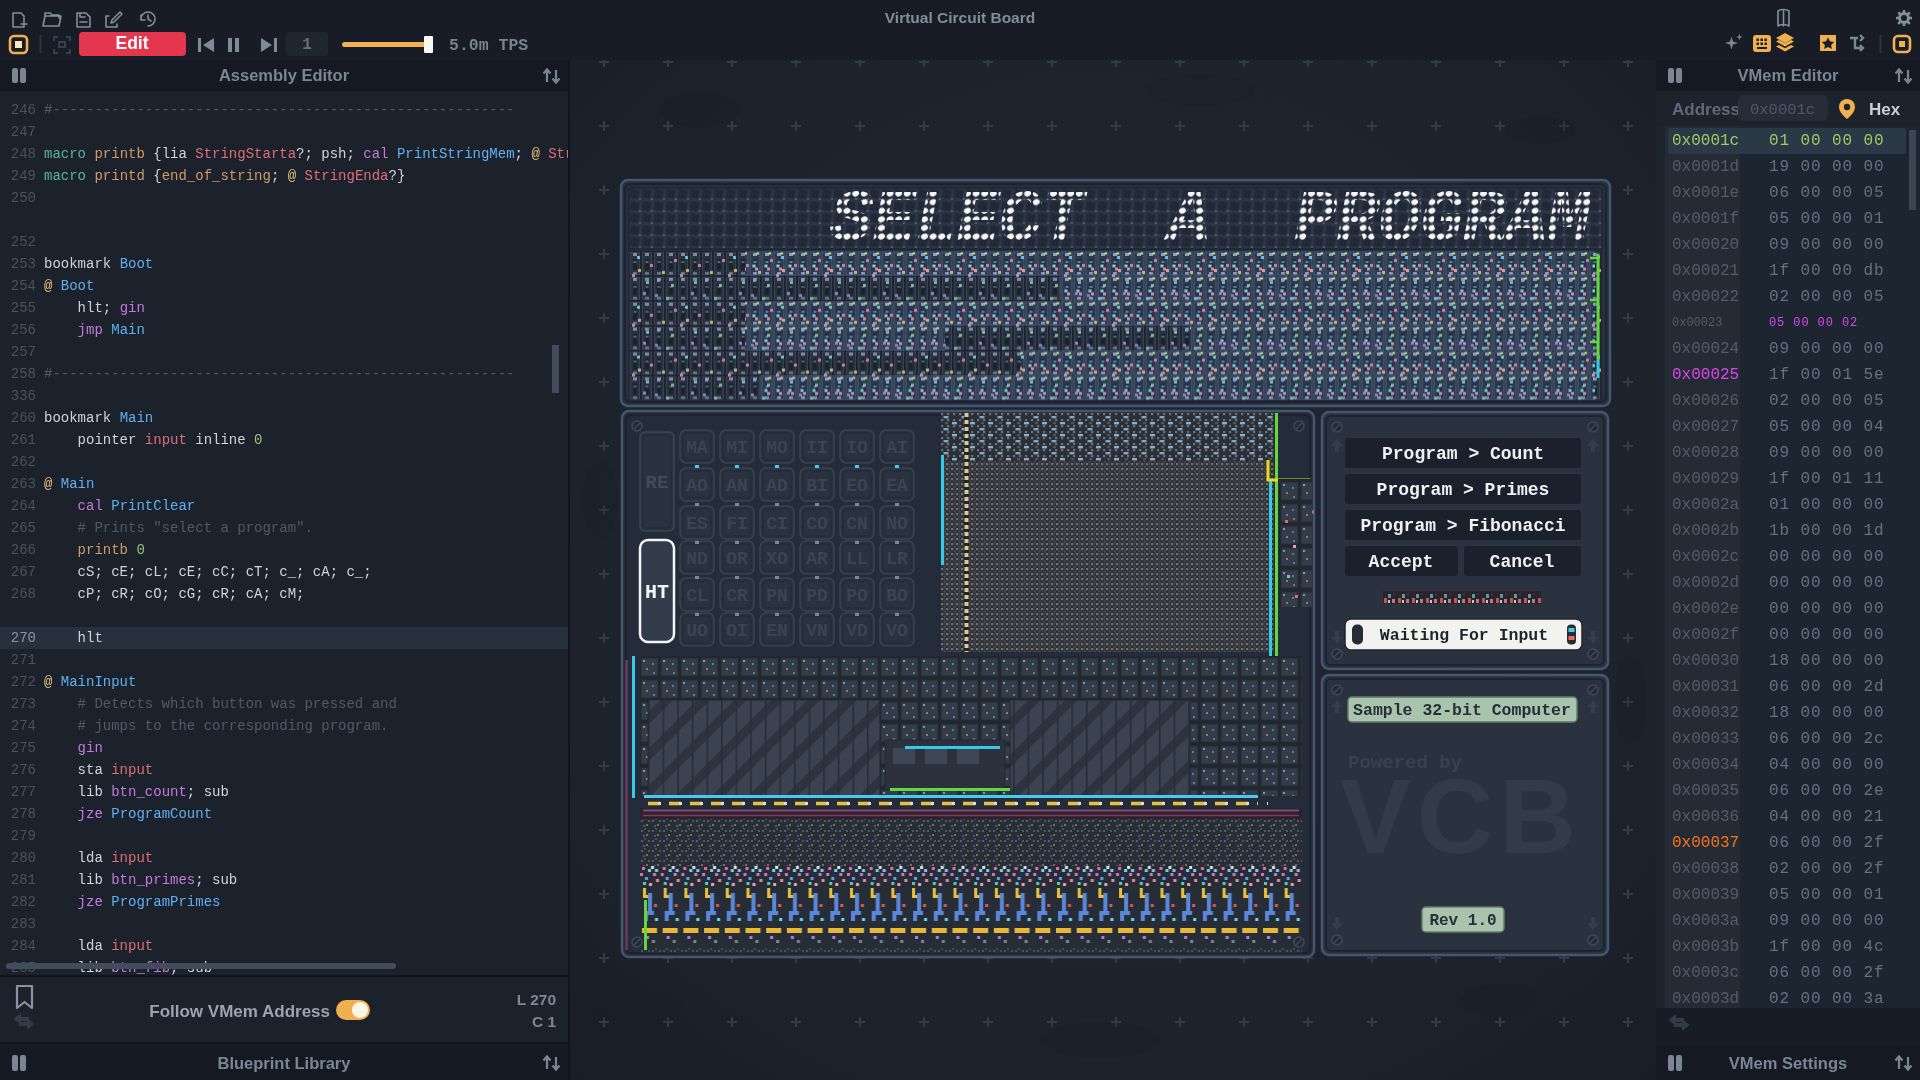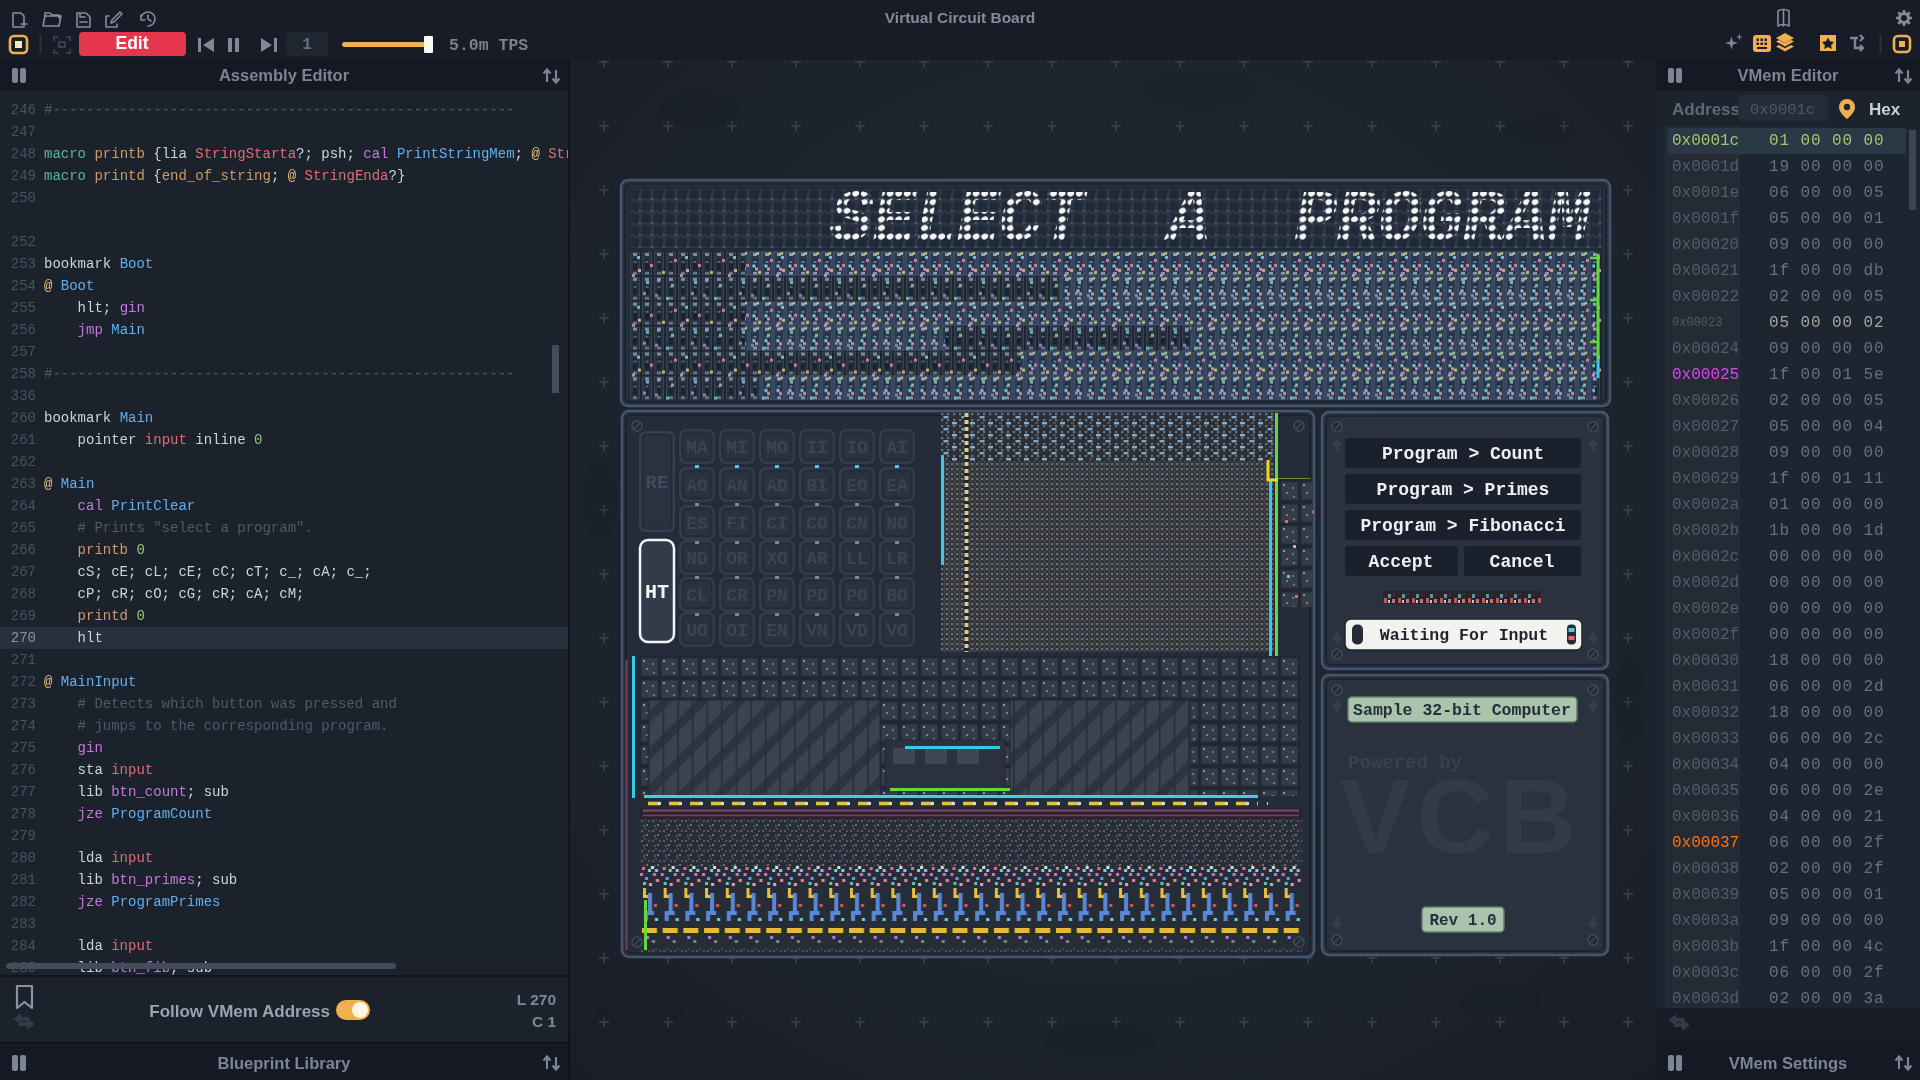--- a/index.html
+++ b/index.html
@@ -123,21 +123,20 @@
     <div class="cl" style="top:294px"><span class="ln" style="color:#49525f">336</span></div>
     <div class="cl" style="top:316px"><span class="ln" style="color:#49525f">260</span><span style="color:#ccd4de">bookmark </span><span style="color:#61afef">Main</span></div>
     <div class="cl" style="top:338px"><span class="ln" style="color:#49525f">261</span><span style="color:#ccd4de">    pointer </span><span style="color:#e06c75">input</span><span style="color:#ccd4de"> inline </span><span style="color:#98c379">0</span></div>
     <div class="cl" style="top:360px"><span class="ln" style="color:#49525f">262</span></div>
     <div class="cl" style="top:382px"><span class="ln" style="color:#49525f">263</span><span style="color:#e5c07b">@</span><span style="color:#ccd4de"> </span><span style="color:#61afef">Main</span></div>
     <div class="cl" style="top:404px"><span class="ln" style="color:#49525f">264</span><span style="color:#ccd4de">    </span><span style="color:#c678dd">cal</span><span style="color:#ccd4de"> </span><span style="color:#61afef">PrintClear</span></div>
     <div class="cl" style="top:426px"><span class="ln" style="color:#49525f">265</span><span style="color:#4f5a68">    # Prints "select a program".</span></div>
     <div class="cl" style="top:448px"><span class="ln" style="color:#49525f">266</span><span style="color:#ccd4de">    </span><span style="color:#d19a66">printb</span><span style="color:#ccd4de"> </span><span style="color:#98c379">0</span></div>
     <div class="cl" style="top:470px"><span class="ln" style="color:#49525f">267</span><span style="color:#ccd4de">    cS; cE; cL; cE; cC; cT; c_; cA; c_;</span></div>
     <div class="cl" style="top:492px"><span class="ln" style="color:#49525f">268</span><span style="color:#ccd4de">    cP; cR; cO; cG; cR; cA; cM;</span></div>
-    <div class="cl" style="top:514px"><span class="ln" style="color:#49525f">269</span><span style="color:#ccd4de">    </span><span style="color:#d19a66">printd</span><span style="color:#ccd4de"> </span><span style="color:#98c379">0</span></div>
     <div class="cl" style="top:536px"><span class="ln" style="color:#8a93a2">270</span><span style="color:#ccd4de">    hlt</span></div>
     <div class="cl" style="top:558px"><span class="ln" style="color:#49525f">271</span></div>
     <div class="cl" style="top:580px"><span class="ln" style="color:#49525f">272</span><span style="color:#e5c07b">@</span><span style="color:#ccd4de"> </span><span style="color:#61afef">MainInput</span></div>
     <div class="cl" style="top:602px"><span class="ln" style="color:#49525f">273</span><span style="color:#4f5a68">    # Detects which button was pressed and</span></div>
     <div class="cl" style="top:624px"><span class="ln" style="color:#49525f">274</span><span style="color:#4f5a68">    # jumps to the corresponding program.</span></div>
     <div class="cl" style="top:646px"><span class="ln" style="color:#49525f">275</span><span style="color:#ccd4de">    </span><span style="color:#c678dd">gin</span></div>
     <div class="cl" style="top:668px"><span class="ln" style="color:#49525f">276</span><span style="color:#ccd4de">    sta </span><span style="color:#e06c75">input</span></div>
     <div class="cl" style="top:690px"><span class="ln" style="color:#49525f">277</span><span style="color:#ccd4de">    lib </span><span style="color:#c678dd">btn_count</span><span style="color:#ccd4de">; sub</span></div>
     <div class="cl" style="top:712px"><span class="ln" style="color:#49525f">278</span><span style="color:#ccd4de">    </span><span style="color:#c678dd">jze</span><span style="color:#ccd4de"> </span><span style="color:#61afef">ProgramCount</span></div>
     <div class="cl" style="top:734px"><span class="ln" style="color:#49525f">279</span></div>
@@ -180,21 +179,21 @@
     <div class="a mono" style="left:113px;top:54px;height:26px;line-height:26px;font-size:16px;letter-spacing:0.9px;color:#667080">06 00 00 05</div>
     <div class="a mono" style="left:16px;top:80px;height:26px;line-height:26px;font-size:16px;color:#525c6c">0x0001f</div>
     <div class="a mono" style="left:113px;top:80px;height:26px;line-height:26px;font-size:16px;letter-spacing:0.9px;color:#667080">05 00 00 01</div>
     <div class="a mono" style="left:16px;top:106px;height:26px;line-height:26px;font-size:16px;color:#525c6c">0x00020</div>
     <div class="a mono" style="left:113px;top:106px;height:26px;line-height:26px;font-size:16px;letter-spacing:0.9px;color:#667080">09 00 00 00</div>
     <div class="a mono" style="left:16px;top:132px;height:26px;line-height:26px;font-size:16px;color:#525c6c">0x00021</div>
     <div class="a mono" style="left:113px;top:132px;height:26px;line-height:26px;font-size:16px;letter-spacing:0.9px;color:#667080">1f 00 00 db</div>
     <div class="a mono" style="left:16px;top:158px;height:26px;line-height:26px;font-size:16px;color:#525c6c">0x00022</div>
     <div class="a mono" style="left:113px;top:158px;height:26px;line-height:26px;font-size:16px;letter-spacing:0.9px;color:#667080">02 00 00 05</div>
     <div class="a mono" style="left:16px;top:184px;height:26px;line-height:26px;font-size:12px;color:#525c6c">0x00023</div>
-    <div class="a mono" style="left:113px;top:184px;height:26px;line-height:26px;font-size:16px;letter-spacing:0.9px;color:#a3a3a3">05 00 00 02</div>
+    <div class="a mono" style="left:113px;top:184px;height:26px;line-height:26px;font-size:12px;letter-spacing:0.9px;color:#d946ef">05 00 00 02</div>
     <div class="a mono" style="left:16px;top:210px;height:26px;line-height:26px;font-size:16px;color:#525c6c">0x00024</div>
     <div class="a mono" style="left:113px;top:210px;height:26px;line-height:26px;font-size:16px;letter-spacing:0.9px;color:#667080">09 00 00 00</div>
     <div class="a mono" style="left:16px;top:236px;height:26px;line-height:26px;font-size:16px;color:#d946ef">0x00025</div>
     <div class="a mono" style="left:113px;top:236px;height:26px;line-height:26px;font-size:16px;letter-spacing:0.9px;color:#667080">1f 00 01 5e</div>
     <div class="a mono" style="left:16px;top:262px;height:26px;line-height:26px;font-size:16px;color:#525c6c">0x00026</div>
     <div class="a mono" style="left:113px;top:262px;height:26px;line-height:26px;font-size:16px;letter-spacing:0.9px;color:#667080">02 00 00 05</div>
     <div class="a mono" style="left:16px;top:288px;height:26px;line-height:26px;font-size:16px;color:#525c6c">0x00027</div>
     <div class="a mono" style="left:113px;top:288px;height:26px;line-height:26px;font-size:16px;letter-spacing:0.9px;color:#667080">05 00 00 04</div>
     <div class="a mono" style="left:16px;top:314px;height:26px;line-height:26px;font-size:16px;color:#525c6c">0x00028</div>
     <div class="a mono" style="left:113px;top:314px;height:26px;line-height:26px;font-size:16px;letter-spacing:0.9px;color:#667080">09 00 00 00</div>

